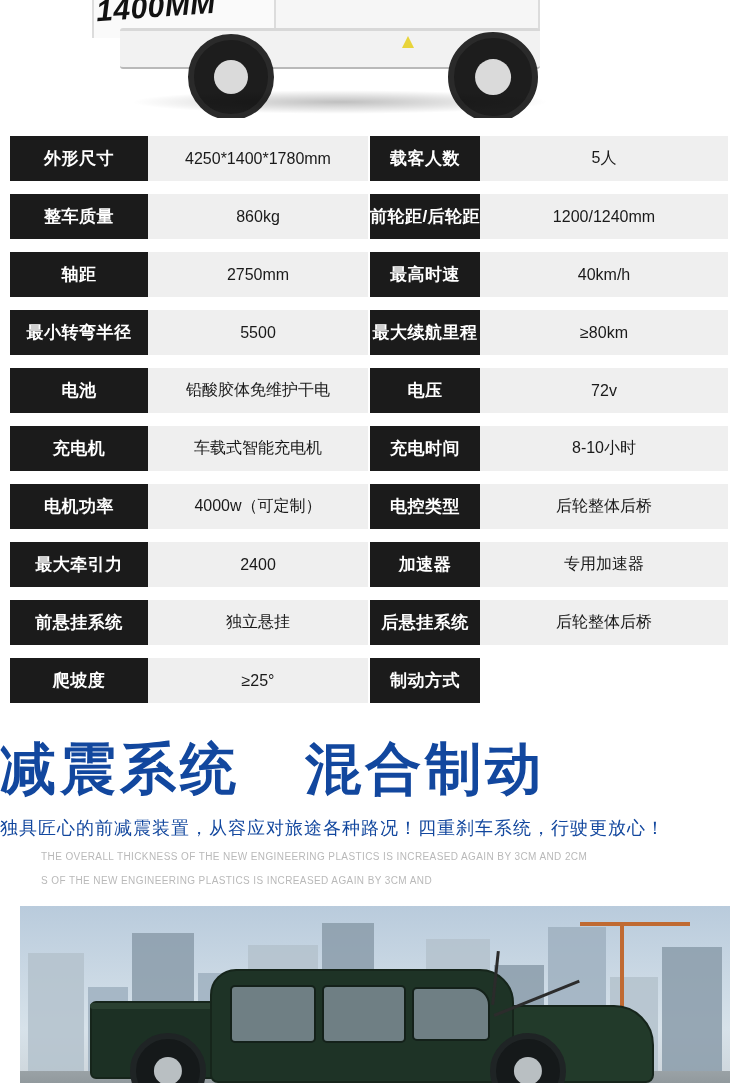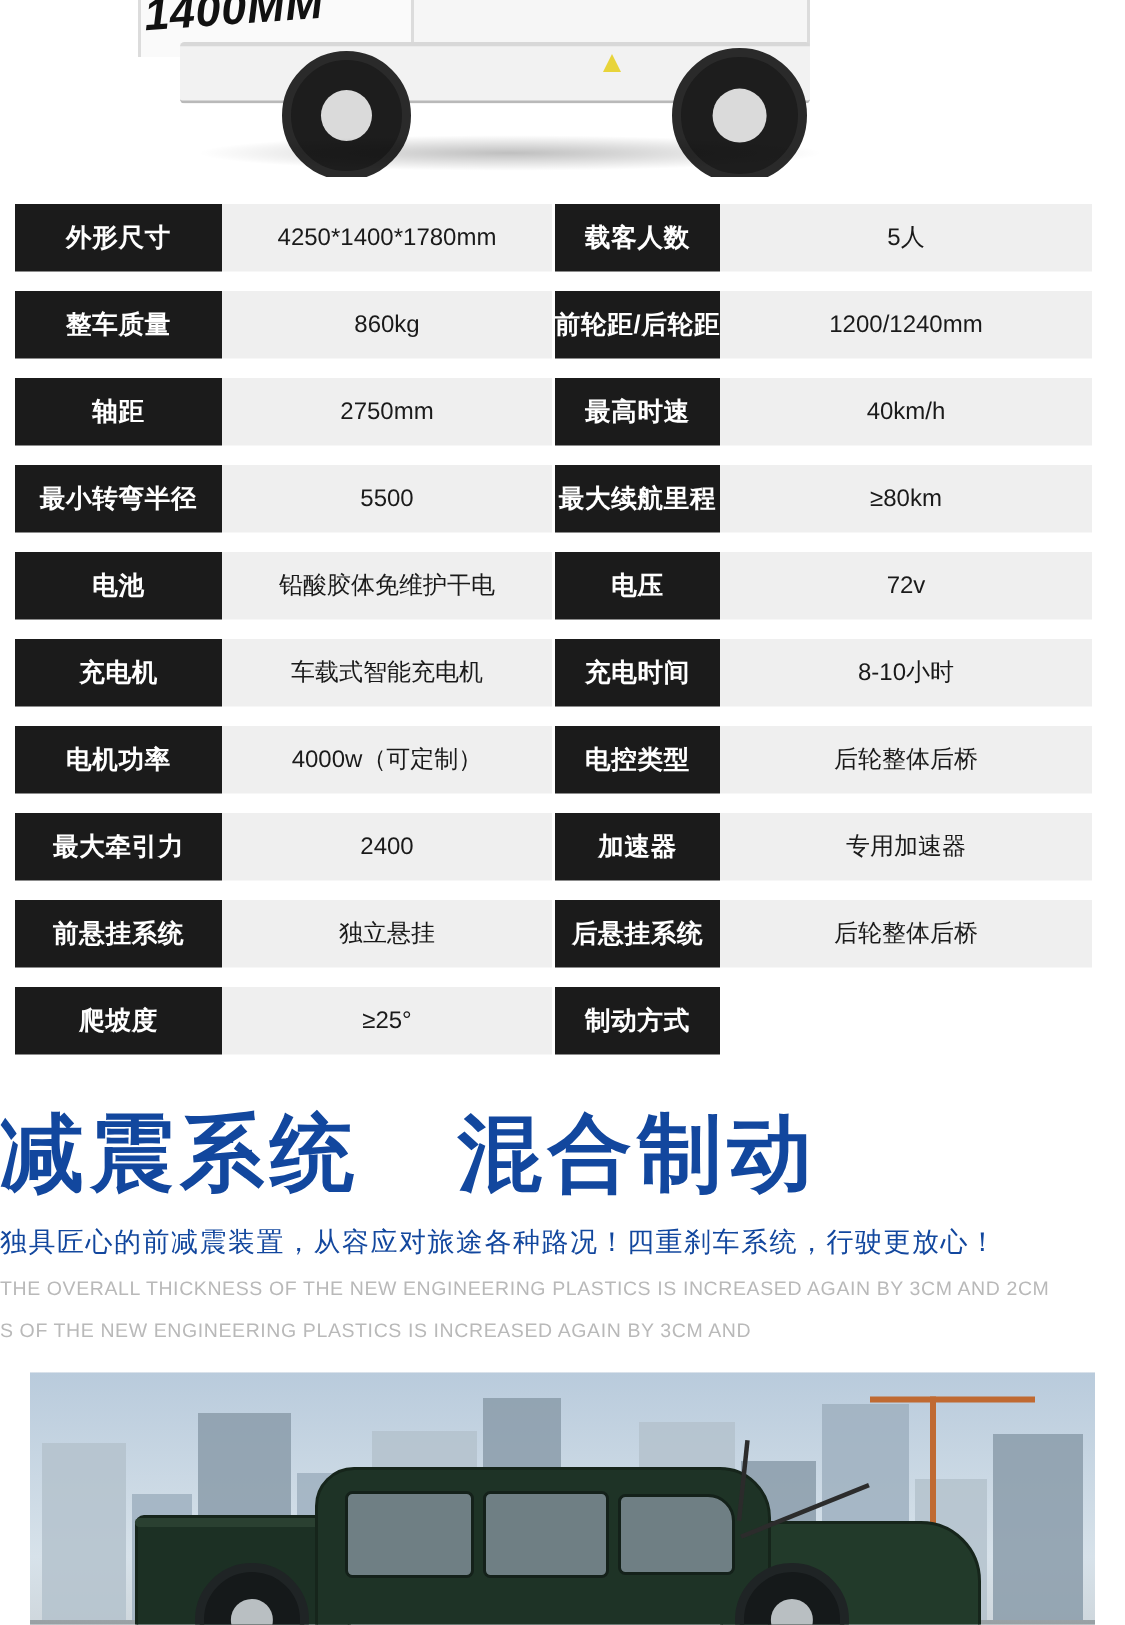--- a/index.html
+++ b/index.html
@@ -194,25 +194,26 @@
   }
   .subhead {
     margin-top: 16px;
     font-size: 18px;
     color: #12479e;
     letter-spacing: 1px;
     white-space: nowrap;
   }
   .microline {
     margin-top: 9px;
-    font-size: 13px;
+    font-size: 10px;
     color: #b9b9b9;
     letter-spacing: 0.4px;
     line-height: 1.5;
     white-space: nowrap;
+    margin-left: 41px;
   }
 
   
   .bottom-photo {
     position: relative;
     margin: 18px auto 0 auto;
     width: 710px;
     height: 205px;
     overflow: hidden;
     background: linear-gradient(180deg, #c6d4e0 0%, #dfe6ec 55%, #cfd6da 100%);

